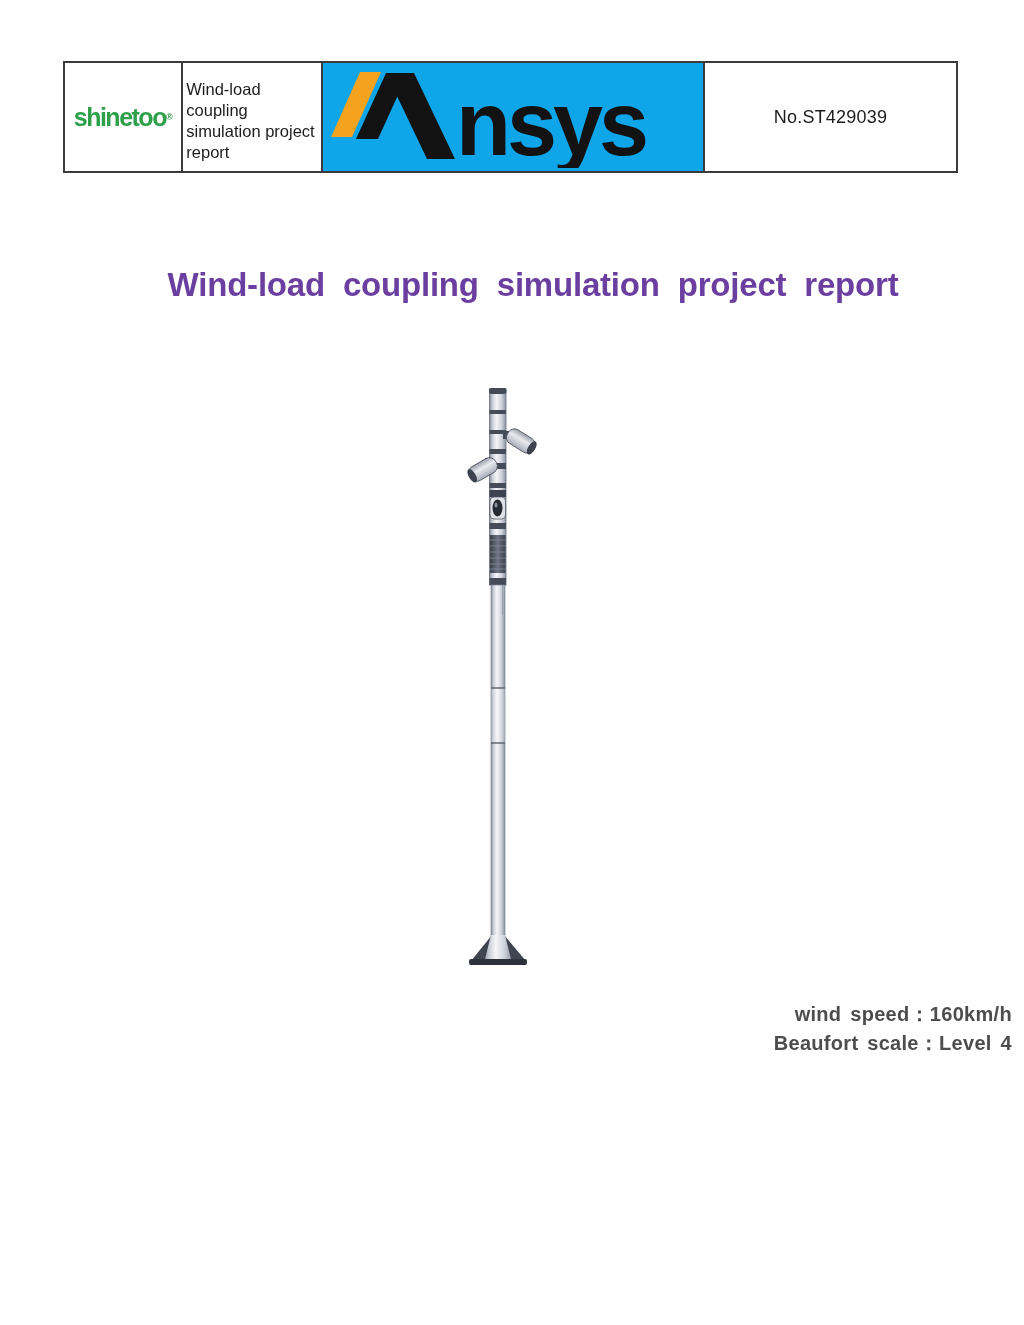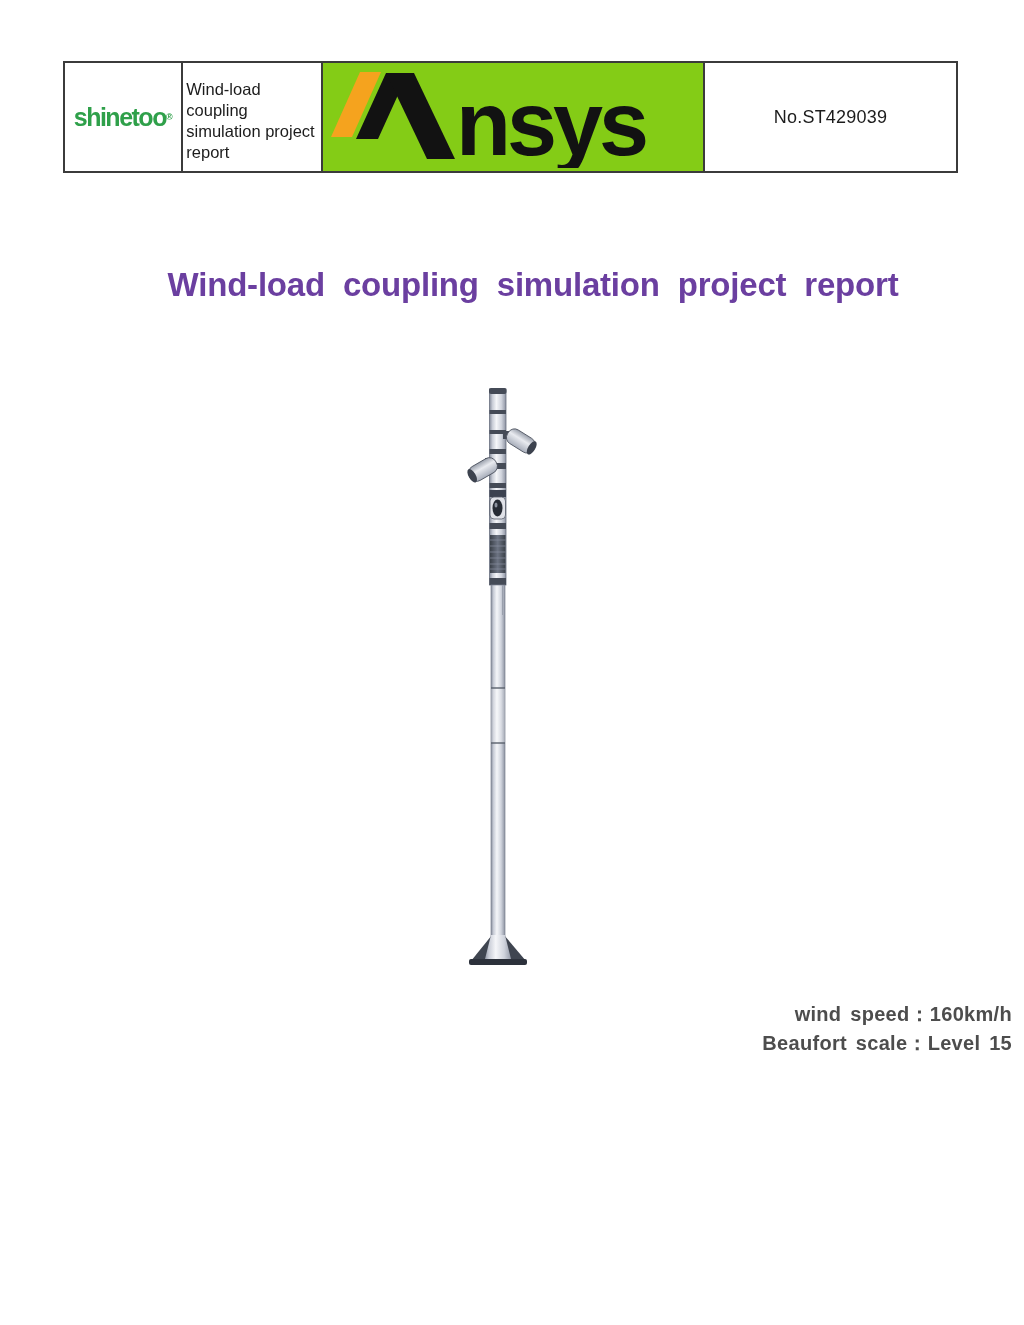--- a/index.html
+++ b/index.html
@@ -14,21 +14,21 @@
     position:absolute; left:63px; top:61px; width:895px; height:112px;
     display:flex; border:2px solid #3b3b3b; background:#ffffff;
   }
   .cell { border-right:2px solid #3b3b3b; display:flex; align-items:center; justify-content:center; }
   .cell:last-child { border-right:none; }
   .cell-logo  { width:122px; }
   .cell-doclabel {
     width:144px; justify-content:flex-start; padding:12px 1px 4px 3px;
     font-size:16.5px; line-height:21px; color:#1c1c1c; white-space:pre-line;
   }
-  .cell-ansys { flex:1; background:#84cc16; }
+  .cell-ansys { flex:1; background:#0ea5e9; }
   .cell-no    { width:259px; font-size:18px; color:#1c1c1c; letter-spacing:0.2px; }
 
   .shinetoo-wrap { position:relative; line-height:1; }
   .shinetoo-text {
     color:#2fa04a; font-weight:bold; font-size:25px; letter-spacing:-1.5px;
   }
   .shinetoo-reg {
     color:#2fa04a; font-size:9px; vertical-align:super; font-weight:bold;
   }
 
@@ -153,16 +153,16 @@
     <line x1="61" y1="305" x2="75" y2="305" stroke="#5a606c" stroke-width="1.4"></line>
     <line x1="61" y1="360" x2="75" y2="360" stroke="#5a606c" stroke-width="1.4"></line>
 
     <polygon points="41,578 62,552 74,552 96,578" fill="#3f4550"></polygon>
     <polygon points="61,552 75,552 82,580 54,580" fill="url(#tube)"></polygon>
     <rect x="39" y="576" width="58" height="6" rx="2" fill="#2c313b"></rect>
   </svg>
 
   <div class="caption">
     <div>wind speed：160km/h</div>
-    <div>Beaufort scale：Level 15</div>
+    <div>Beaufort scale：Level 4</div>
   </div>
 
 </div>
 
 </body></html>

